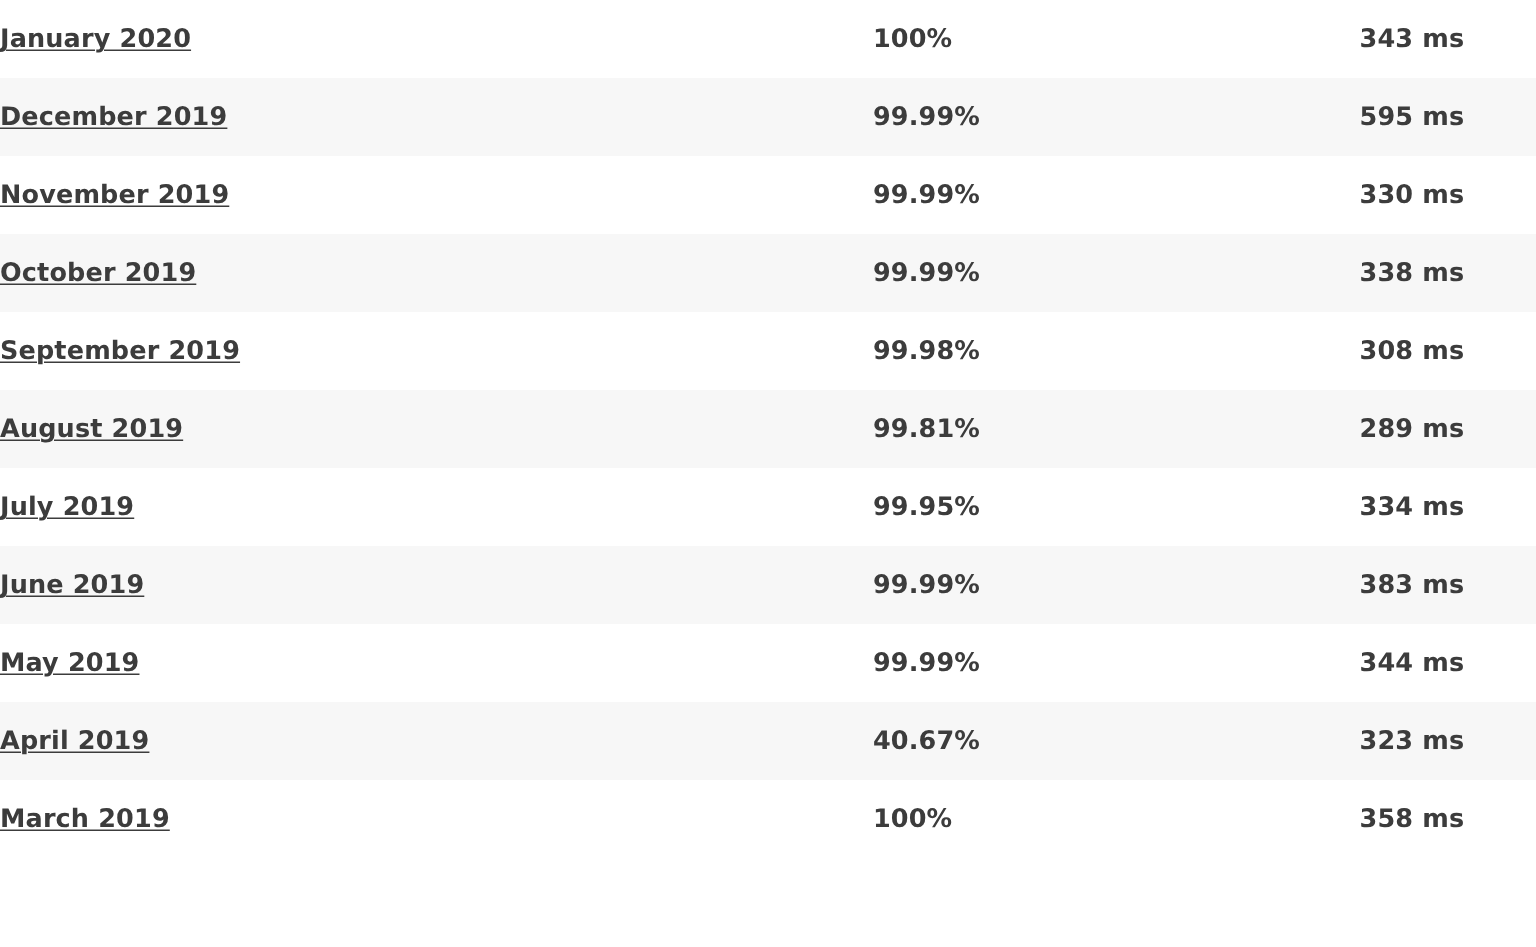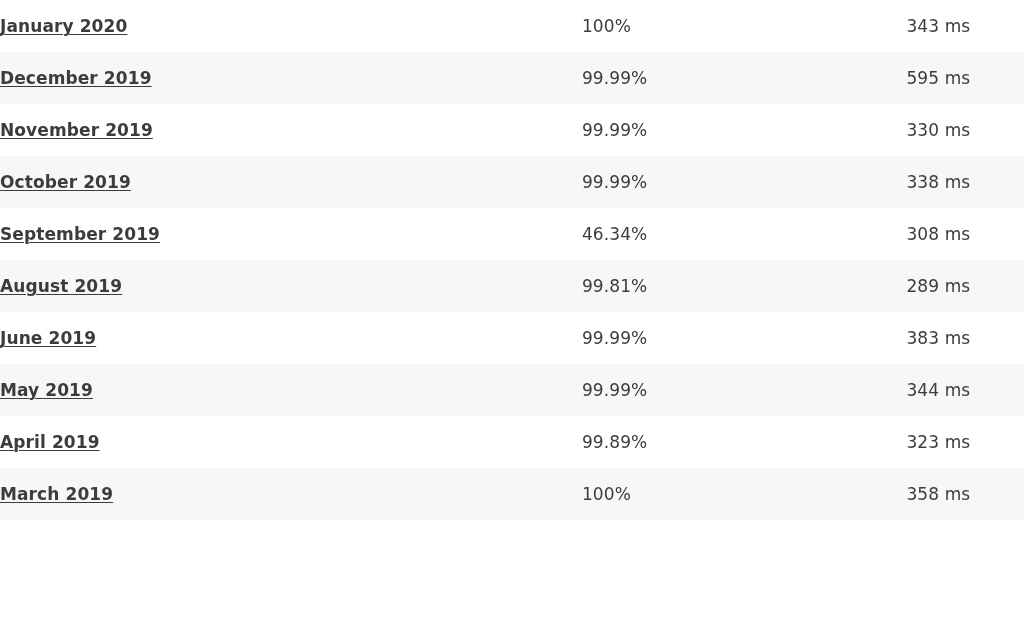--- a/index.html
+++ b/index.html
@@ -48,21 +48,21 @@
   a.month-link {
     color: #3c3c3c;
     text-decoration: underline;
     text-decoration-thickness: 1px;
     text-underline-offset: 2px;
     font-weight: bold;
     cursor: pointer;
   }
 
   .value-uptime, .value-latency {
-    font-weight: normal;
+    font-weight: bold;
     color: #3c3c3c;
     text-decoration: none;
   }
 </style>
 </head>
 <body>
 
 <table id="uptime-table">
   <tbody id="uptime-table-body">
 
@@ -81,41 +81,46 @@
         <td class="col-uptime"><span class="value-uptime">99.99%</span></td>
         <td class="col-latency"><span class="value-latency">330 ms</span></td>
       </tr>
       <tr>
         <td class="col-month"><a class="month-link">October 2019</a></td>
         <td class="col-uptime"><span class="value-uptime">99.99%</span></td>
         <td class="col-latency"><span class="value-latency">338 ms</span></td>
       </tr>
       <tr>
         <td class="col-month"><a class="month-link">September 2019</a></td>
-        <td class="col-uptime"><span class="value-uptime">46.34%</span></td>
+        <td class="col-uptime"><span class="value-uptime">99.98%</span></td>
         <td class="col-latency"><span class="value-latency">308 ms</span></td>
       </tr>
       <tr>
         <td class="col-month"><a class="month-link">August 2019</a></td>
         <td class="col-uptime"><span class="value-uptime">99.81%</span></td>
         <td class="col-latency"><span class="value-latency">289 ms</span></td>
+      </tr>
+      <tr>
+        <td class="col-month"><a class="month-link">July 2019</a></td>
+        <td class="col-uptime"><span class="value-uptime">99.95%</span></td>
+        <td class="col-latency"><span class="value-latency">334 ms</span></td>
       </tr>
       <tr>
         <td class="col-month"><a class="month-link">June 2019</a></td>
         <td class="col-uptime"><span class="value-uptime">99.99%</span></td>
         <td class="col-latency"><span class="value-latency">383 ms</span></td>
       </tr>
       <tr>
         <td class="col-month"><a class="month-link">May 2019</a></td>
         <td class="col-uptime"><span class="value-uptime">99.99%</span></td>
         <td class="col-latency"><span class="value-latency">344 ms</span></td>
       </tr>
       <tr>
         <td class="col-month"><a class="month-link">April 2019</a></td>
-        <td class="col-uptime"><span class="value-uptime">99.89%</span></td>
+        <td class="col-uptime"><span class="value-uptime">40.67%</span></td>
         <td class="col-latency"><span class="value-latency">323 ms</span></td>
       </tr>
       <tr>
         <td class="col-month"><a class="month-link">March 2019</a></td>
         <td class="col-uptime"><span class="value-uptime">100%</span></td>
         <td class="col-latency"><span class="value-latency">358 ms</span></td>
       </tr>
     </tbody>
 </table>
 

